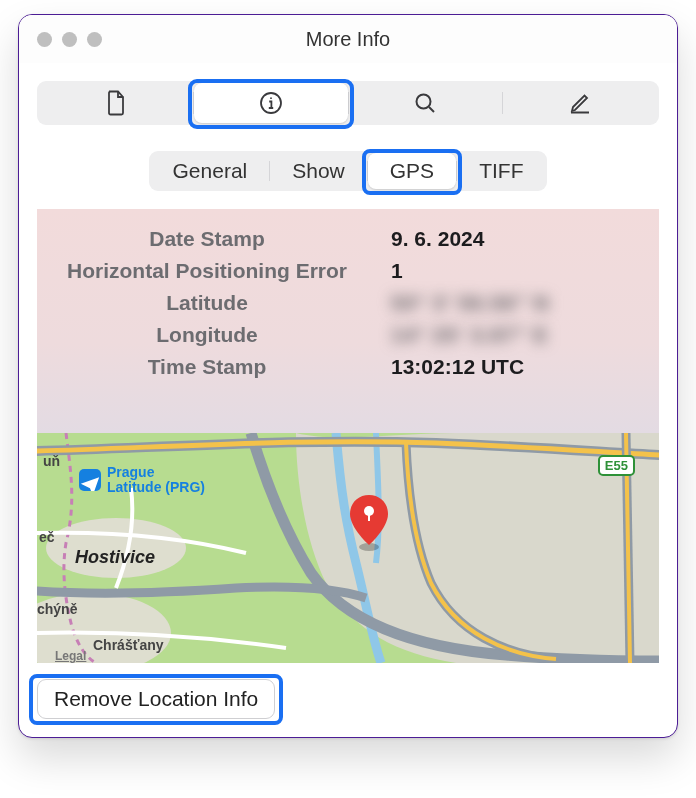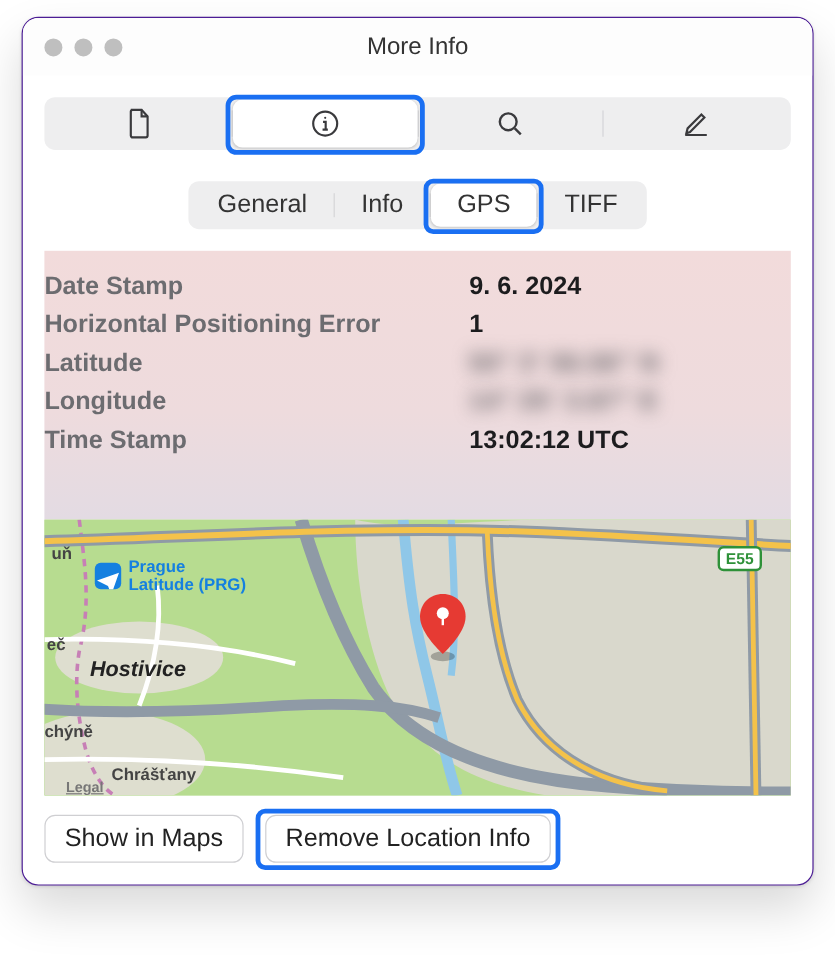--- a/index.html
+++ b/index.html
@@ -119,21 +119,21 @@
       padding: 14px 0 50px 0;
     }
     .meta-row {
       display: grid;
       grid-template-columns: 340px 1fr;
       column-gap: 14px;
       align-items: center;
       min-height: 32px;
     }
     .meta-label {
-      text-align: left;
+      text-align: center;
       font-size: 21px;
       font-weight: 600;
       color: #6c6c70;
     }
     .meta-value {
       font-size: 21px;
       font-weight: 700;
       color: #1c1c1e;
     }
     .meta-value.blurred {
@@ -262,21 +262,21 @@
       <svg width="24" height="24" viewBox="0 0 24 24" fill="none" stroke="currentColor" stroke-width="1.8">
           <path d="M4 20 L7 19 L19 7 L16.5 4.5 L5 16 Z"></path>
           <path d="M3 21.5 H21"></path>
         </svg>
     </div>
   </div>
 
   <div class="subtabs">
     <div class="subtab">General</div>
     <div class="subtab-sep"></div>
-    <div class="subtab">Info</div>
+    <div class="subtab">Show</div>
     <div class="subtab-sep"></div>
     <div class="subtab active">
       <div class="subtab-highlight"></div>
       <span>GPS</span>
     </div>
     <div class="subtab-sep"></div>
     <div class="subtab">TIFF</div>
   </div>
 
   <div class="metadata">
@@ -355,21 +355,18 @@
         <path d="M22 2 C11 2 3 10 3 21 C3 35 22 52 22 52 C22 52 41 35 41 21 C41 10 33 2 22 2 Z" fill="#e63a33"></path>
         <path d="M22 2 C11 2 3 10 3 21 C3 35 22 52 22 52 C22 52 41 35 41 21 C41 10 33 2 22 2 Z" fill="url(#g)" fill-opacity="0.25"></path>
         <circle cx="22" cy="18" r="5" fill="#ffffff"></circle>
         <rect x="21" y="18" width="2" height="10" fill="#ffffff"></rect>
       </svg>
     </div>
   </div>
 
   <div class="btn-row">
     <div class="pill-wrap">
-      <button class="pill-btn">Show in Maps</button>
-    </div>
-    <div class="pill-wrap">
       <div class="pill-highlight"></div>
       <button class="pill-btn">Remove Location Info</button>
     </div>
   </div>
 
 </div>
 
 </body></html>

